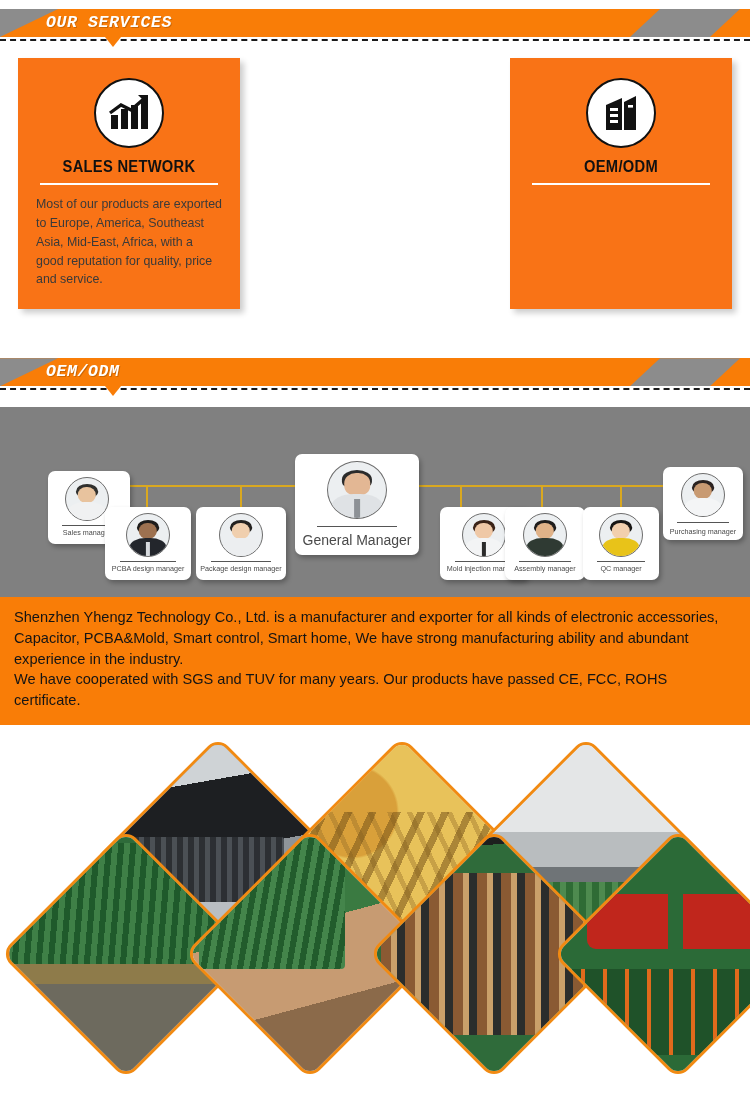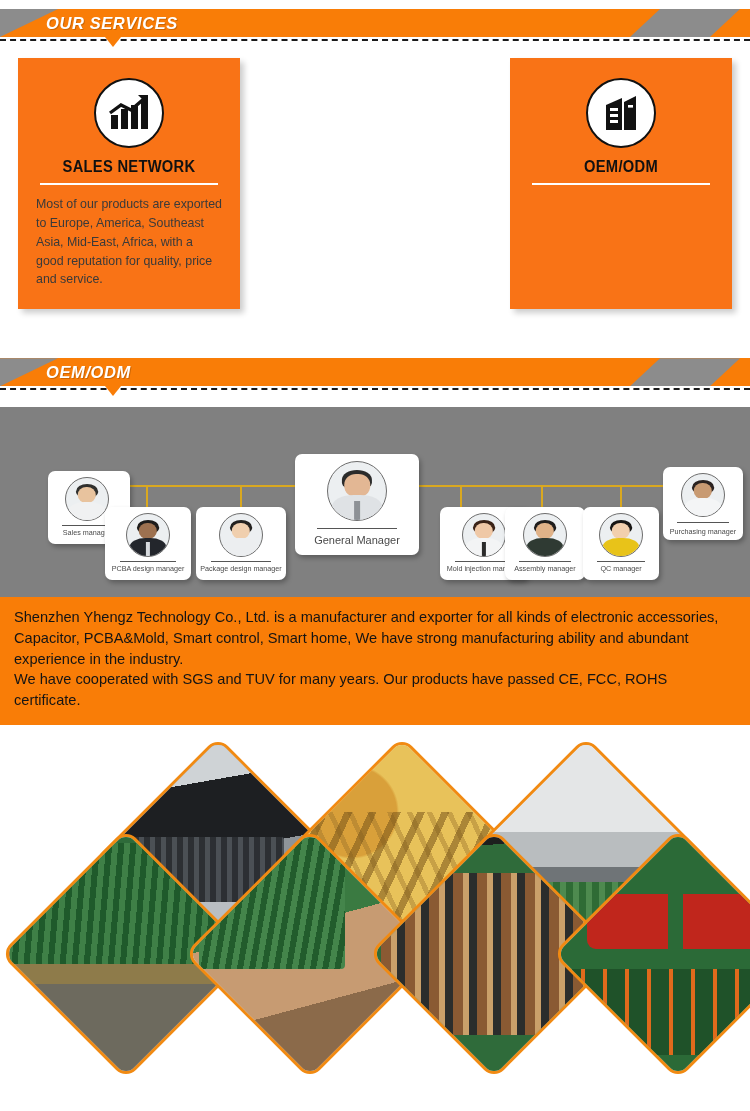--- a/index.html
+++ b/index.html
@@ -24,21 +24,21 @@
     clip-path: polygon(0 0, 58px 0, 0 100%);
   }
   .banner .grey-right {
     position: absolute; left: 630px; top: 9px; width: 110px; height: 28px;
     background: #8c8c8c;
     clip-path: polygon(30px 0, 110px 0, 80px 100%, 0 100%);
   }
   .banner .title {
     position: absolute; left: 46px; top: 9px; height: 28px;
     line-height: 28px;
-    font-family: Liberation Sans, sans-serif;
+    font-family: Liberation Mono, monospace;
     font-style: italic; font-weight: bold;
     font-size: 16.5px; letter-spacing: 0.6px;
     color: #ffffff;
     text-shadow: 1px 1px 0 rgba(120,60,0,.35);
     z-index: 3;
   }
   .banner .dashed {
     position: absolute; left: 0; top: 39px; width: 750px; height: 0;
     border-top: 2px dashed #1b1b1b;
   }
@@ -102,21 +102,21 @@
   .org-photo {
     border-radius: 50%; border: 1.5px solid #6d6d6d;
     background: #eceff1; overflow: hidden; position: relative;
     display: flex; align-items: flex-end; justify-content: center;
   }
   .org-rule { background: #555; width: 72%; height: 1px; }
   .org-label {
     font-size: 7.2px; color: #4a4a4a; text-align: center;
     white-space: nowrap; line-height: 1.2;
   }
-  .org-card.big .org-label { font-size: 11px; }
+  .org-card.big .org-label { font-size: 14px; }
 
   
   .face { position: relative; width: 100%; height: 100%; }
   .face .hair {
     position: absolute; left: 50%; transform: translateX(-50%);
     top: 14%; width: 52%; height: 34%;
     border-radius: 50% 50% 40% 40%;
   }
   .face .head {
     position: absolute; left: 50%; transform: translateX(-50%);

